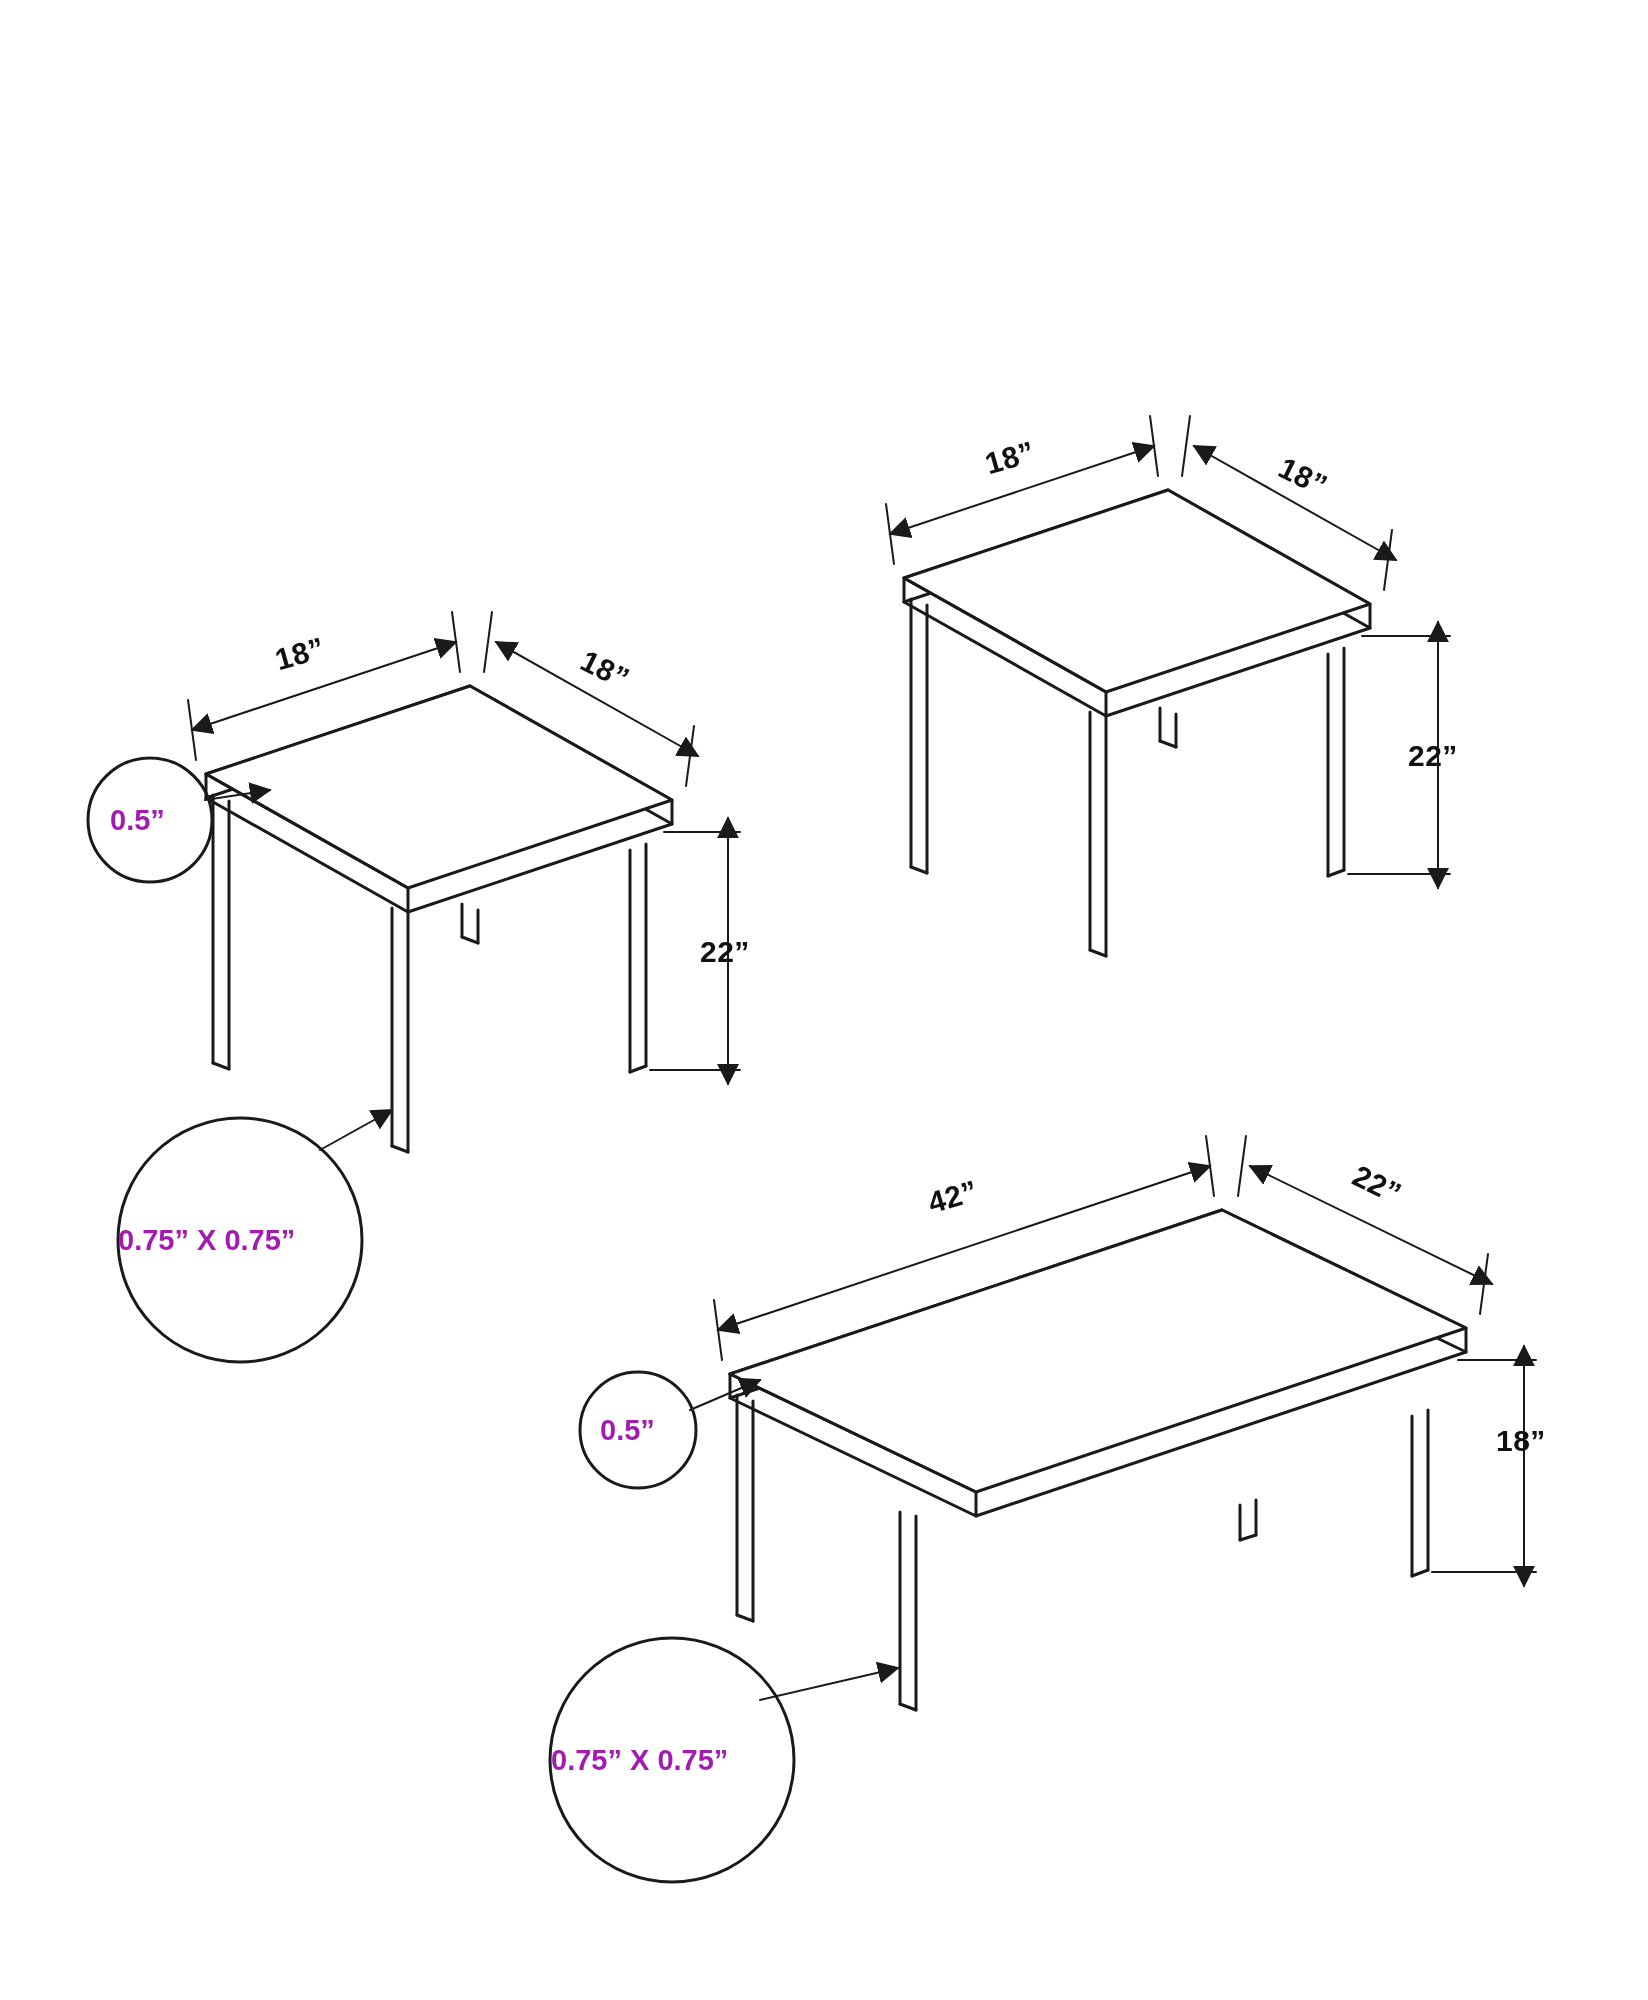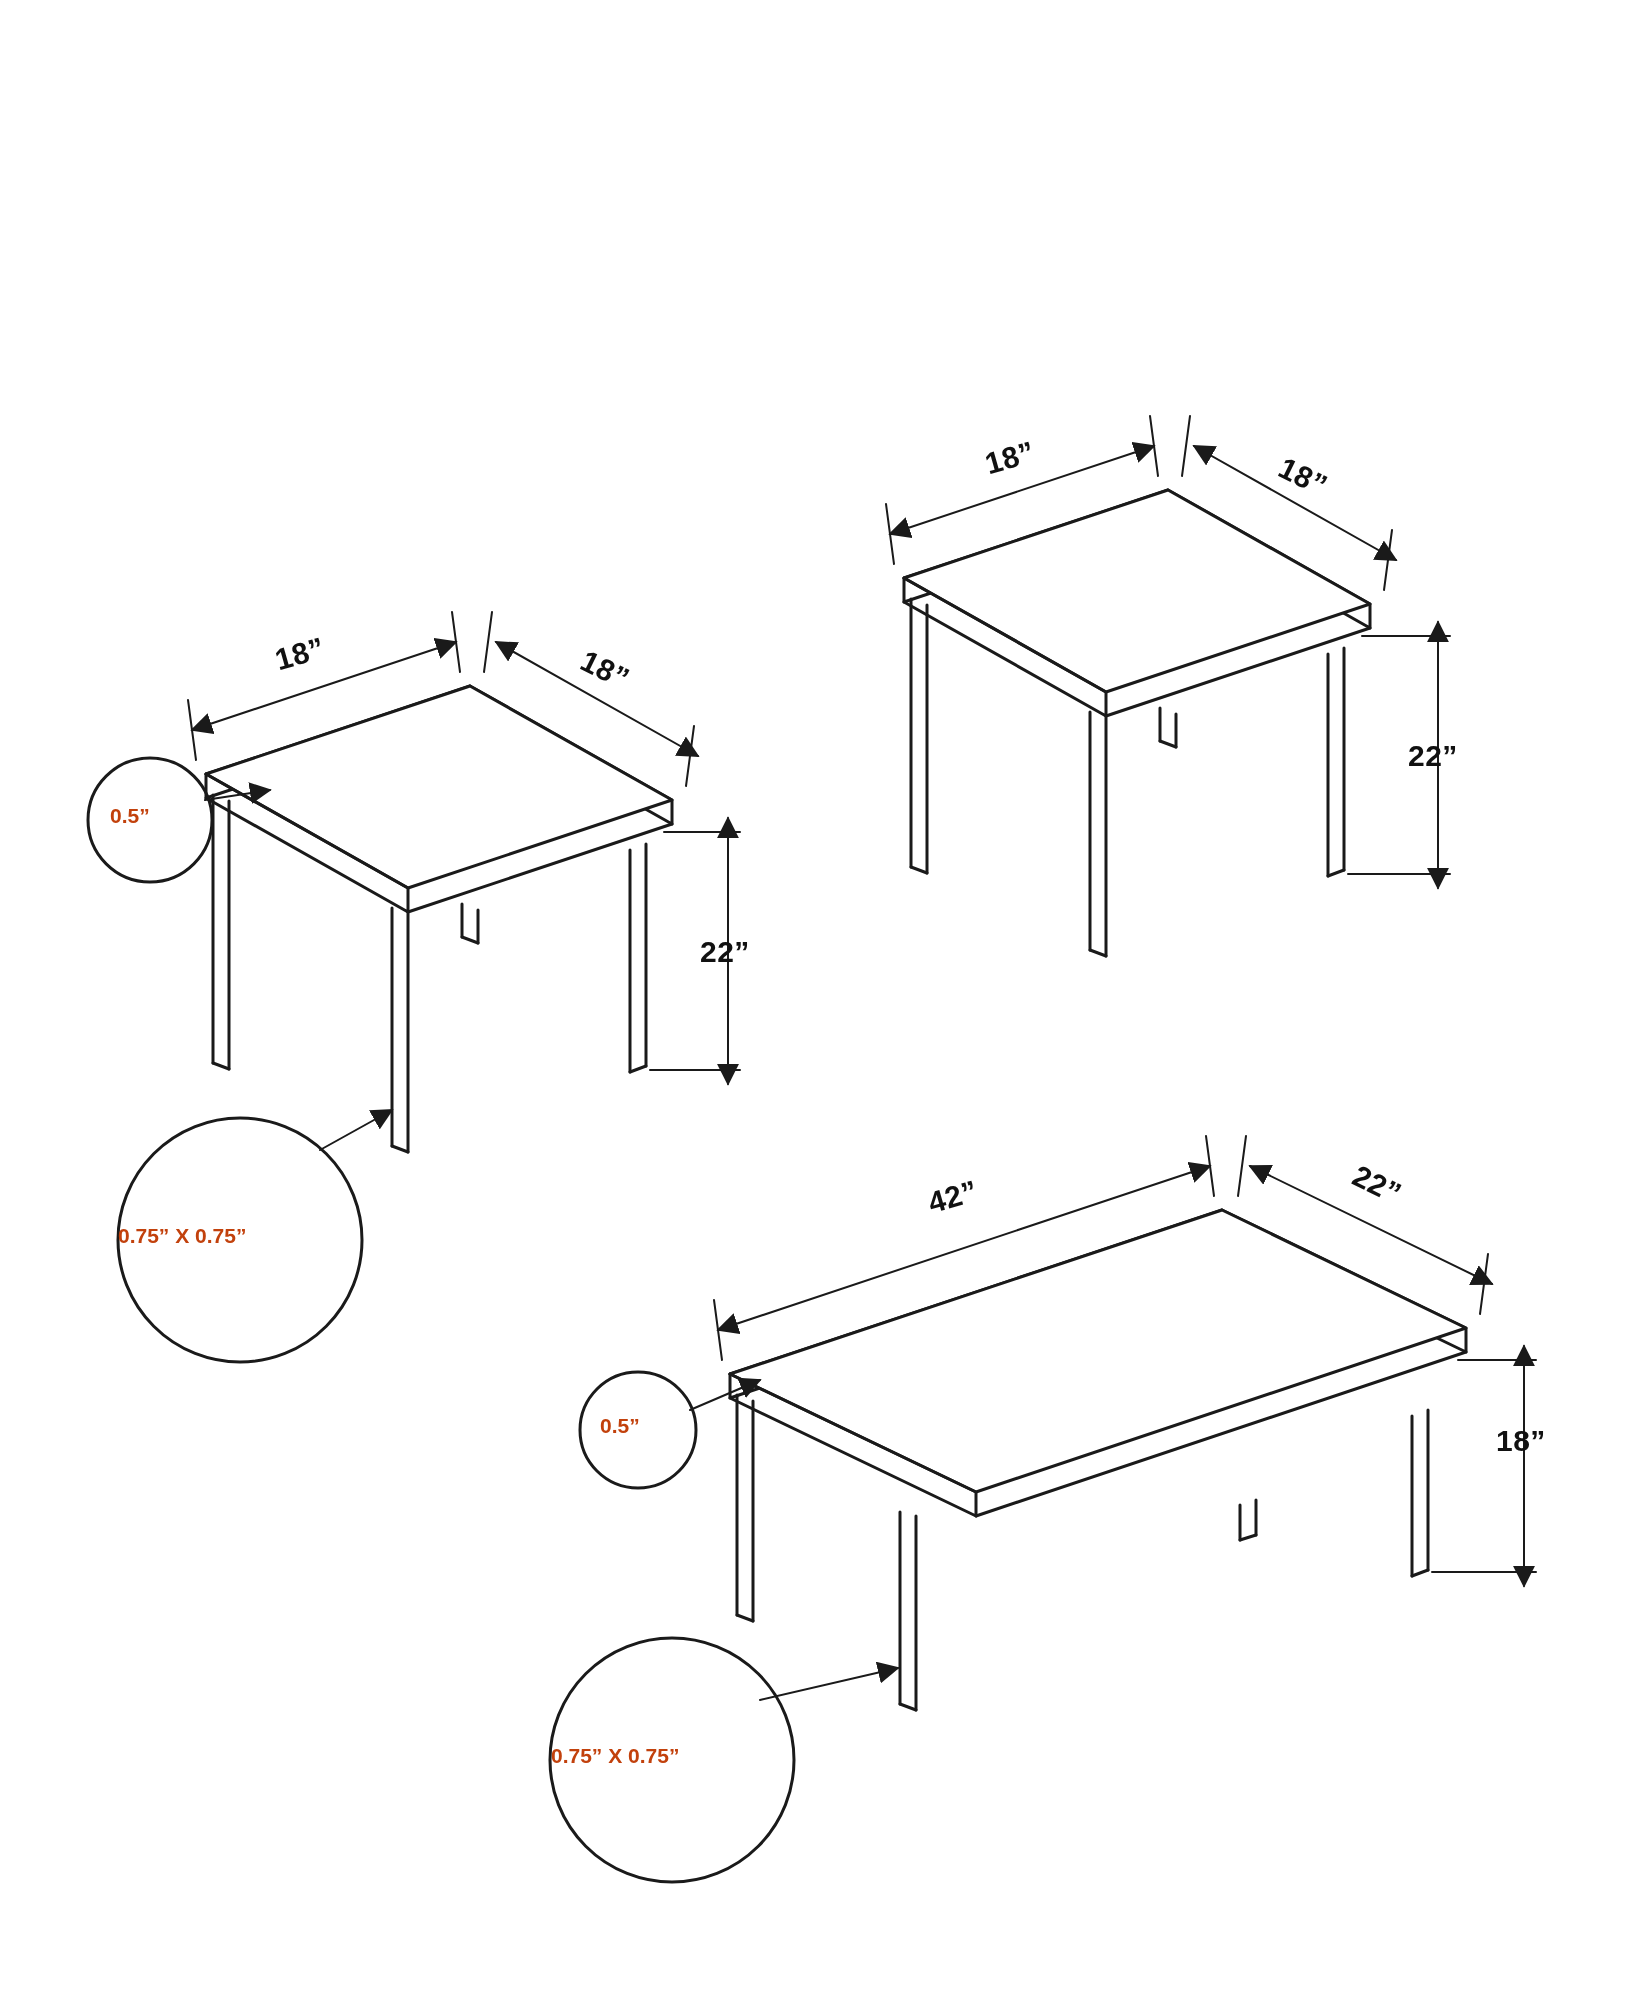--- a/index.html
+++ b/index.html
@@ -32,23 +32,23 @@
     font-family: "Liberation Sans", sans-serif;
     font-size: 30px;
     font-weight: 700;
     color: #111111;
     white-space: nowrap;
     letter-spacing: 0.5px;
   }
   .callout-label {
     position: absolute;
     font-family: "Liberation Sans", sans-serif;
-    font-size: 21px;
+    font-size: 29px;
     font-weight: 700;
-    color: #c2410c;
+    color: #a21caf;
     white-space: nowrap;
   }
   .rot-c { transform: rotate(-16deg); transform-origin: center center; }
   .rot-d { transform: rotate(26deg); transform-origin: center center; }
 </style>
 </head>
 <body>
 
 <div id="sheet">
 

